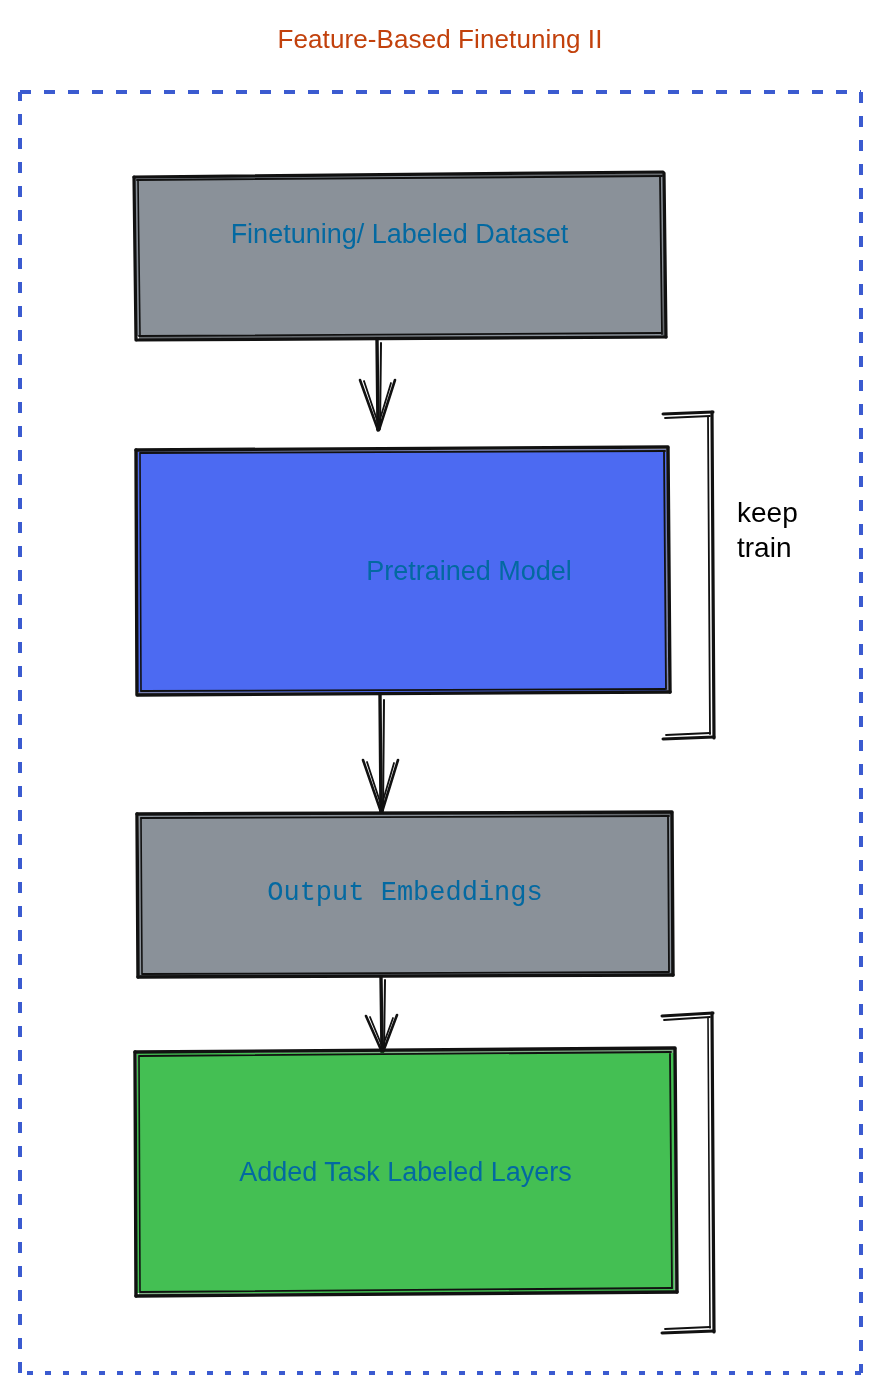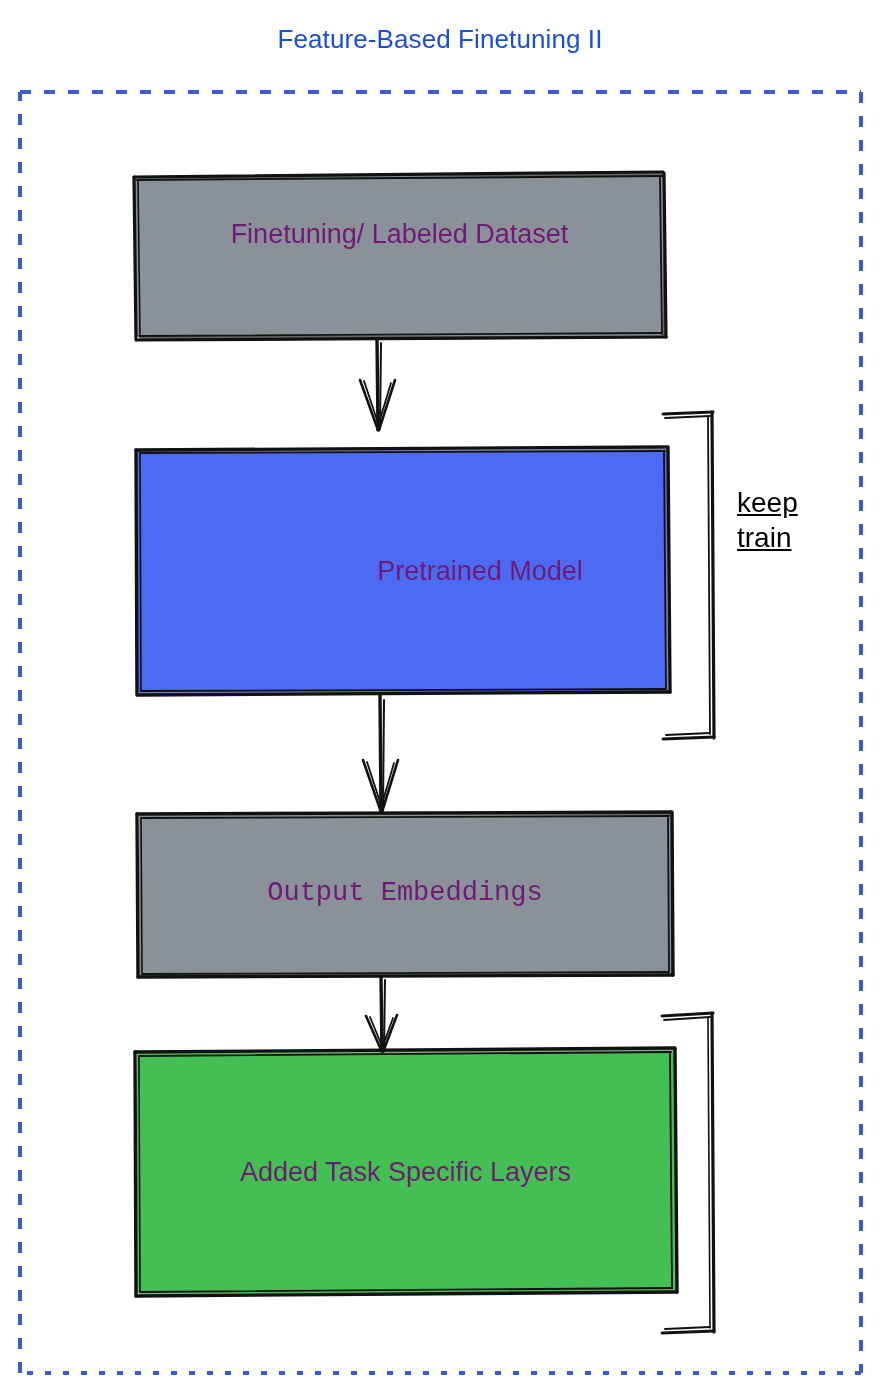--- a/index.html
+++ b/index.html
@@ -23,37 +23,37 @@
   }
 
   #diagram-title {
     position: absolute;
     left: 0;
     top: 24px;
     width: 880px;
     text-align: center;
     font-size: 26px;
     font-weight: 400;
-    color: #1d4ed8;
+    color: #c2410c;
     letter-spacing: 0.1px;
     white-space: nowrap;
   }
 
   .sketch-svg {
     position: absolute;
     left: 0;
     top: 0;
     width: 880px;
     height: 1393px;
     pointer-events: none;
   }
 
   .node-label {
     position: absolute;
-    color: #701a75;
+    color: #0369a1;
     font-size: 27px;
     font-weight: 400;
     text-align: center;
     white-space: nowrap;
     line-height: 1.18;
   }
 
   .bracket-label {
     position: absolute;
     color: #000000;
@@ -187,25 +187,25 @@
       <path d="M708,1018 L710,1328" stroke="#111" stroke-width="1.6" fill="none" stroke-linecap="round"></path>
 
       <path d="M714,1331 L662,1333" stroke="#111" stroke-width="3" fill="none" stroke-linecap="round"></path>
       <path d="M710,1327 L665,1329" stroke="#111" stroke-width="1.8" fill="none" stroke-linecap="round"></path>
     </g>
 
   </svg>
 
   <div class="node-label" style="left:135px; top:219px; width:529px;">Finetuning/ Labeled Dataset</div>
 
-  <div class="node-label" style="left:144px; top:556px; width:576px;padding-left:48px;">Pretrained Model</div>
+  <div class="node-label" style="left:133px; top:556px; width:576px;padding-left:48px;">Pretrained Model</div>
 
   <div class="node-label" style="left:139px; top:878px; width:532px;font-family:Liberation Mono, monospace;">Output Embeddings</div>
 
-  <div class="node-label" style="left:137px; top:1157px; width:537px;">Added Task Specific Layers</div>
-
-  <div class="bracket-label" style="left:737px; top:485px;text-decoration:underline;">
+  <div class="node-label" style="left:137px; top:1157px; width:537px;">Added Task Labeled Layers</div>
+
+  <div class="bracket-label" style="left:737px; top:495px;">
     <div>keep</div>
     <div>train</div>
   </div>
 
 
 </div>
 
 </body></html>

